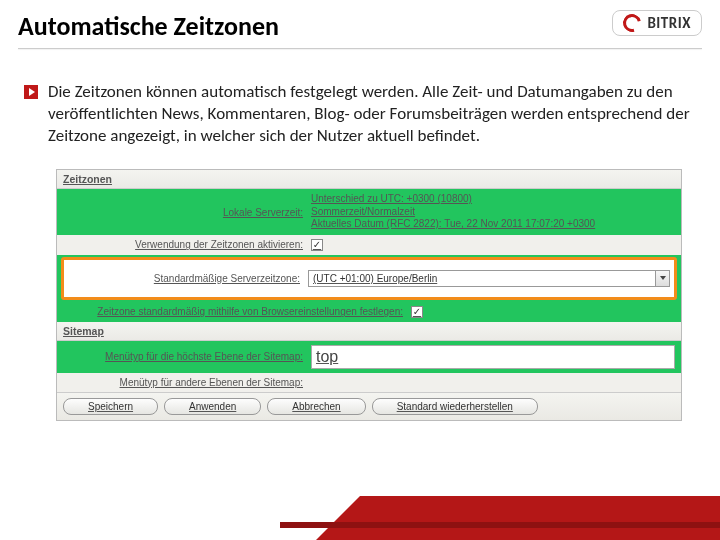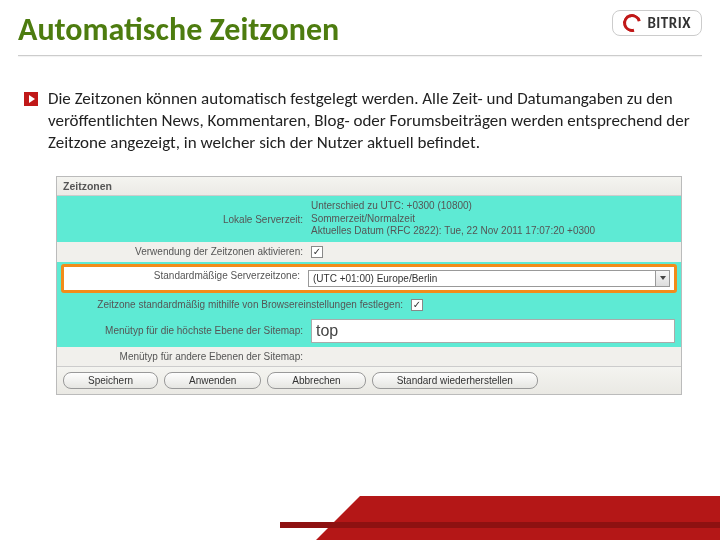--- a/index.html
+++ b/index.html
@@ -10,23 +10,23 @@
     position: relative;
     overflow: hidden;
   }
   .header {
     display: flex;
     justify-content: space-between;
     align-items: flex-start;
     padding: 10px 18px 6px 18px;
   }
   .title {
-    font-size: 32px;
+    font-size: 26px;
     font-weight: 700;
-    color: #4d7c0f;
+    color: #000000;
   }
   .logo-box {
     border: 1px solid #ccc;
     border-radius: 8px;
     padding: 3px 10px;
     display: flex;
     align-items: center;
     gap: 6px;
     background: #fff;
   }
@@ -75,21 +75,22 @@
     border-left: 6px solid #fff;
     margin-left: 1px;
   }
 
   .screenshot {
     margin: 22px 38px 16px 56px;
     border: 1px solid #bbb;
     font-family: Tahoma, Arial, sans-serif;
     font-size: 10px;
     color: #555;
-    background: #5eead4;
+    background: #22c55e;
+    text-decoration: underline;
   }
   .section-head {
     background: linear-gradient(#f4f4f0,#ebeae6);
     border-bottom: 1px solid #ccc;
     padding: 3px 6px;
     font-weight: 700;
     color: #555;
     font-size: 10.5px;
   }
   .form-row {
@@ -117,21 +118,22 @@
     align-items: center;
     justify-content: center;
     font-size: 10px;
     color: #333;
   }
   .highlight-row {
     border: 3px solid #f28c1a;
     border-radius: 3px;
     margin: 2px 4px;
     display: flex;
-    padding: 3px 4px;
+    align-items: center;
+    padding: 10px 4px;
     gap: 8px;
     background: #fff;
   }
   .highlight-row .form-label { width: 232px; }
   .select-box {
     flex: 1;
     border: 1px solid #999;
     background: #fff;
     padding: 2px 18px 2px 4px;
     color: #333;
@@ -238,20 +240,21 @@
       <span>(UTC +01:00) Europe/Berlin</span>
       <span class="select-caret"></span>
     </div>
   </div>
 
   <div class="form-row">
     <div class="form-label" style="width:auto; flex:0 0 340px;">Zeitzone standardmäßig mithilfe von Browsereinstellungen festlegen:</div>
     <div class="checkbox">✓</div>
   </div>
 
+  <div class="section-head">Sitemap</div>
 
   <div class="form-row">
     <div class="form-label">Menütyp für die höchste Ebene der Sitemap:</div>
     <div class="text-input">top</div>
   </div>
   <div class="form-row alt">
     <div class="form-label">Menütyp für andere Ebenen der Sitemap:</div>
   </div>
 
   <div class="button-bar">

